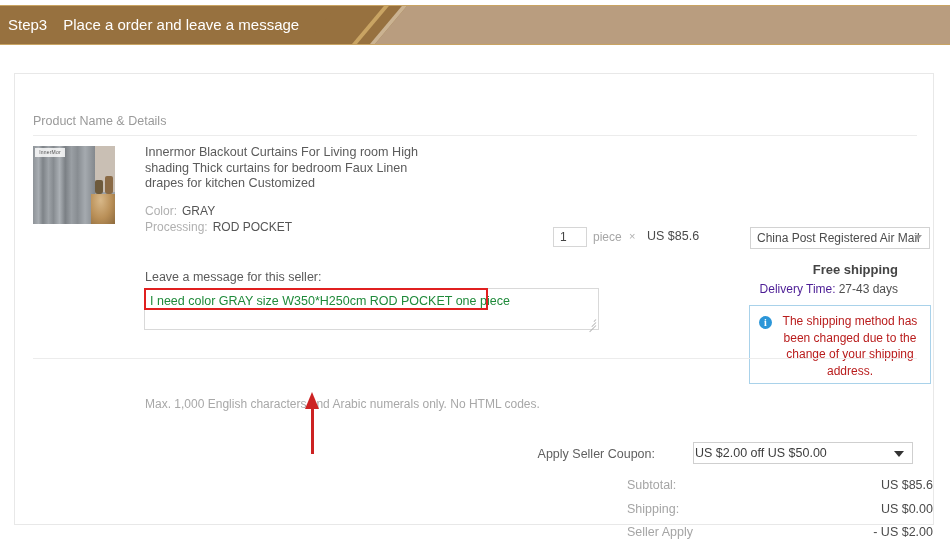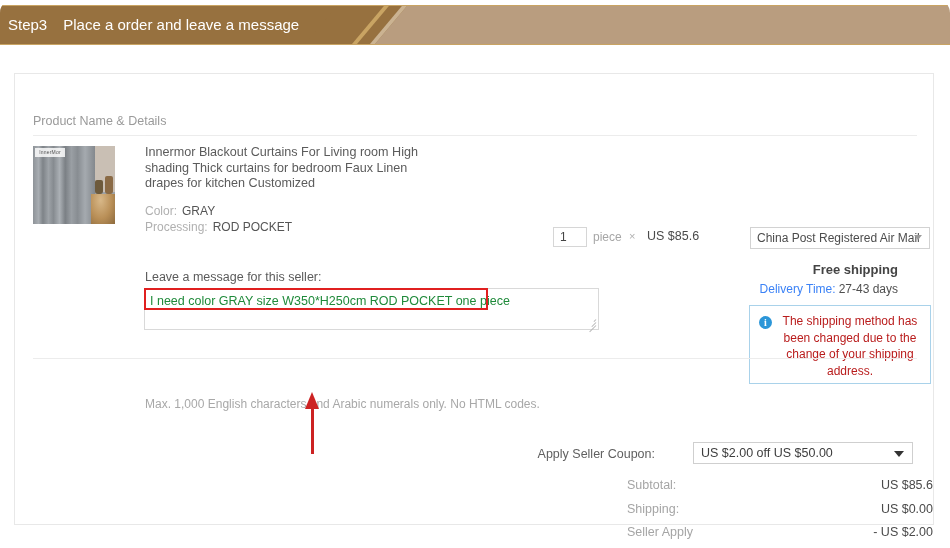--- a/index.html
+++ b/index.html
@@ -7,21 +7,20 @@
     padding: 0;
     background: #ffffff;
     font-family: "Liberation Sans", sans-serif;
   }
   #page {
     position: relative;
     width: 950px;
     height: 548px;
     overflow: hidden;
     background: #ffffff;
-    border-radius: 13px;
   }
 
   
   .step-banner {
     position: absolute;
     left: 0; top: 5px;
     width: 950px; height: 38px;
     background: #b99d7f;
     border-top: 1px solid #c9a463;
     border-bottom: 1px solid #c9a463;
@@ -220,21 +219,21 @@
     font-size: 13px;
     font-weight: bold;
     color: #444444;
   }
   .delivery {
     position: absolute;
     right: 35px; top: 208px;
     font-size: 12px;
     white-space: nowrap;
   }
-  .delivery .lbl { color: #3b82f6; }
+  .delivery .lbl { color: #4c1d95; }
   .delivery .val { color: #4f4f4f; margin-left: 3px; }
 
   
   .info-box {
     position: absolute;
     left: 734px; top: 231px;
     width: 182px; height: 79px;
     border: 1px solid #a9d2ea;
     background: #ffffff;
     box-sizing: border-box;
@@ -351,21 +350,21 @@
   .coupon-select {
     position: absolute;
     left: 678px; top: 368px;
     width: 220px; height: 22px;
     border: 1px solid #cfcfcf;
     background: #ffffff;
     box-sizing: border-box;
     font-size: 12.5px;
     color: #3d3d3d;
     line-height: 20px;
-    padding-left: 7px;
+    padding-left: 1px;
     white-space: nowrap;
   }
   .coupon-select .caret {
     position: absolute; right: 8px; top: 8px;
     width: 0; height: 0;
     border-left: 5px solid transparent;
     border-right: 5px solid transparent;
     border-top: 6px solid #333333;
   }
 

